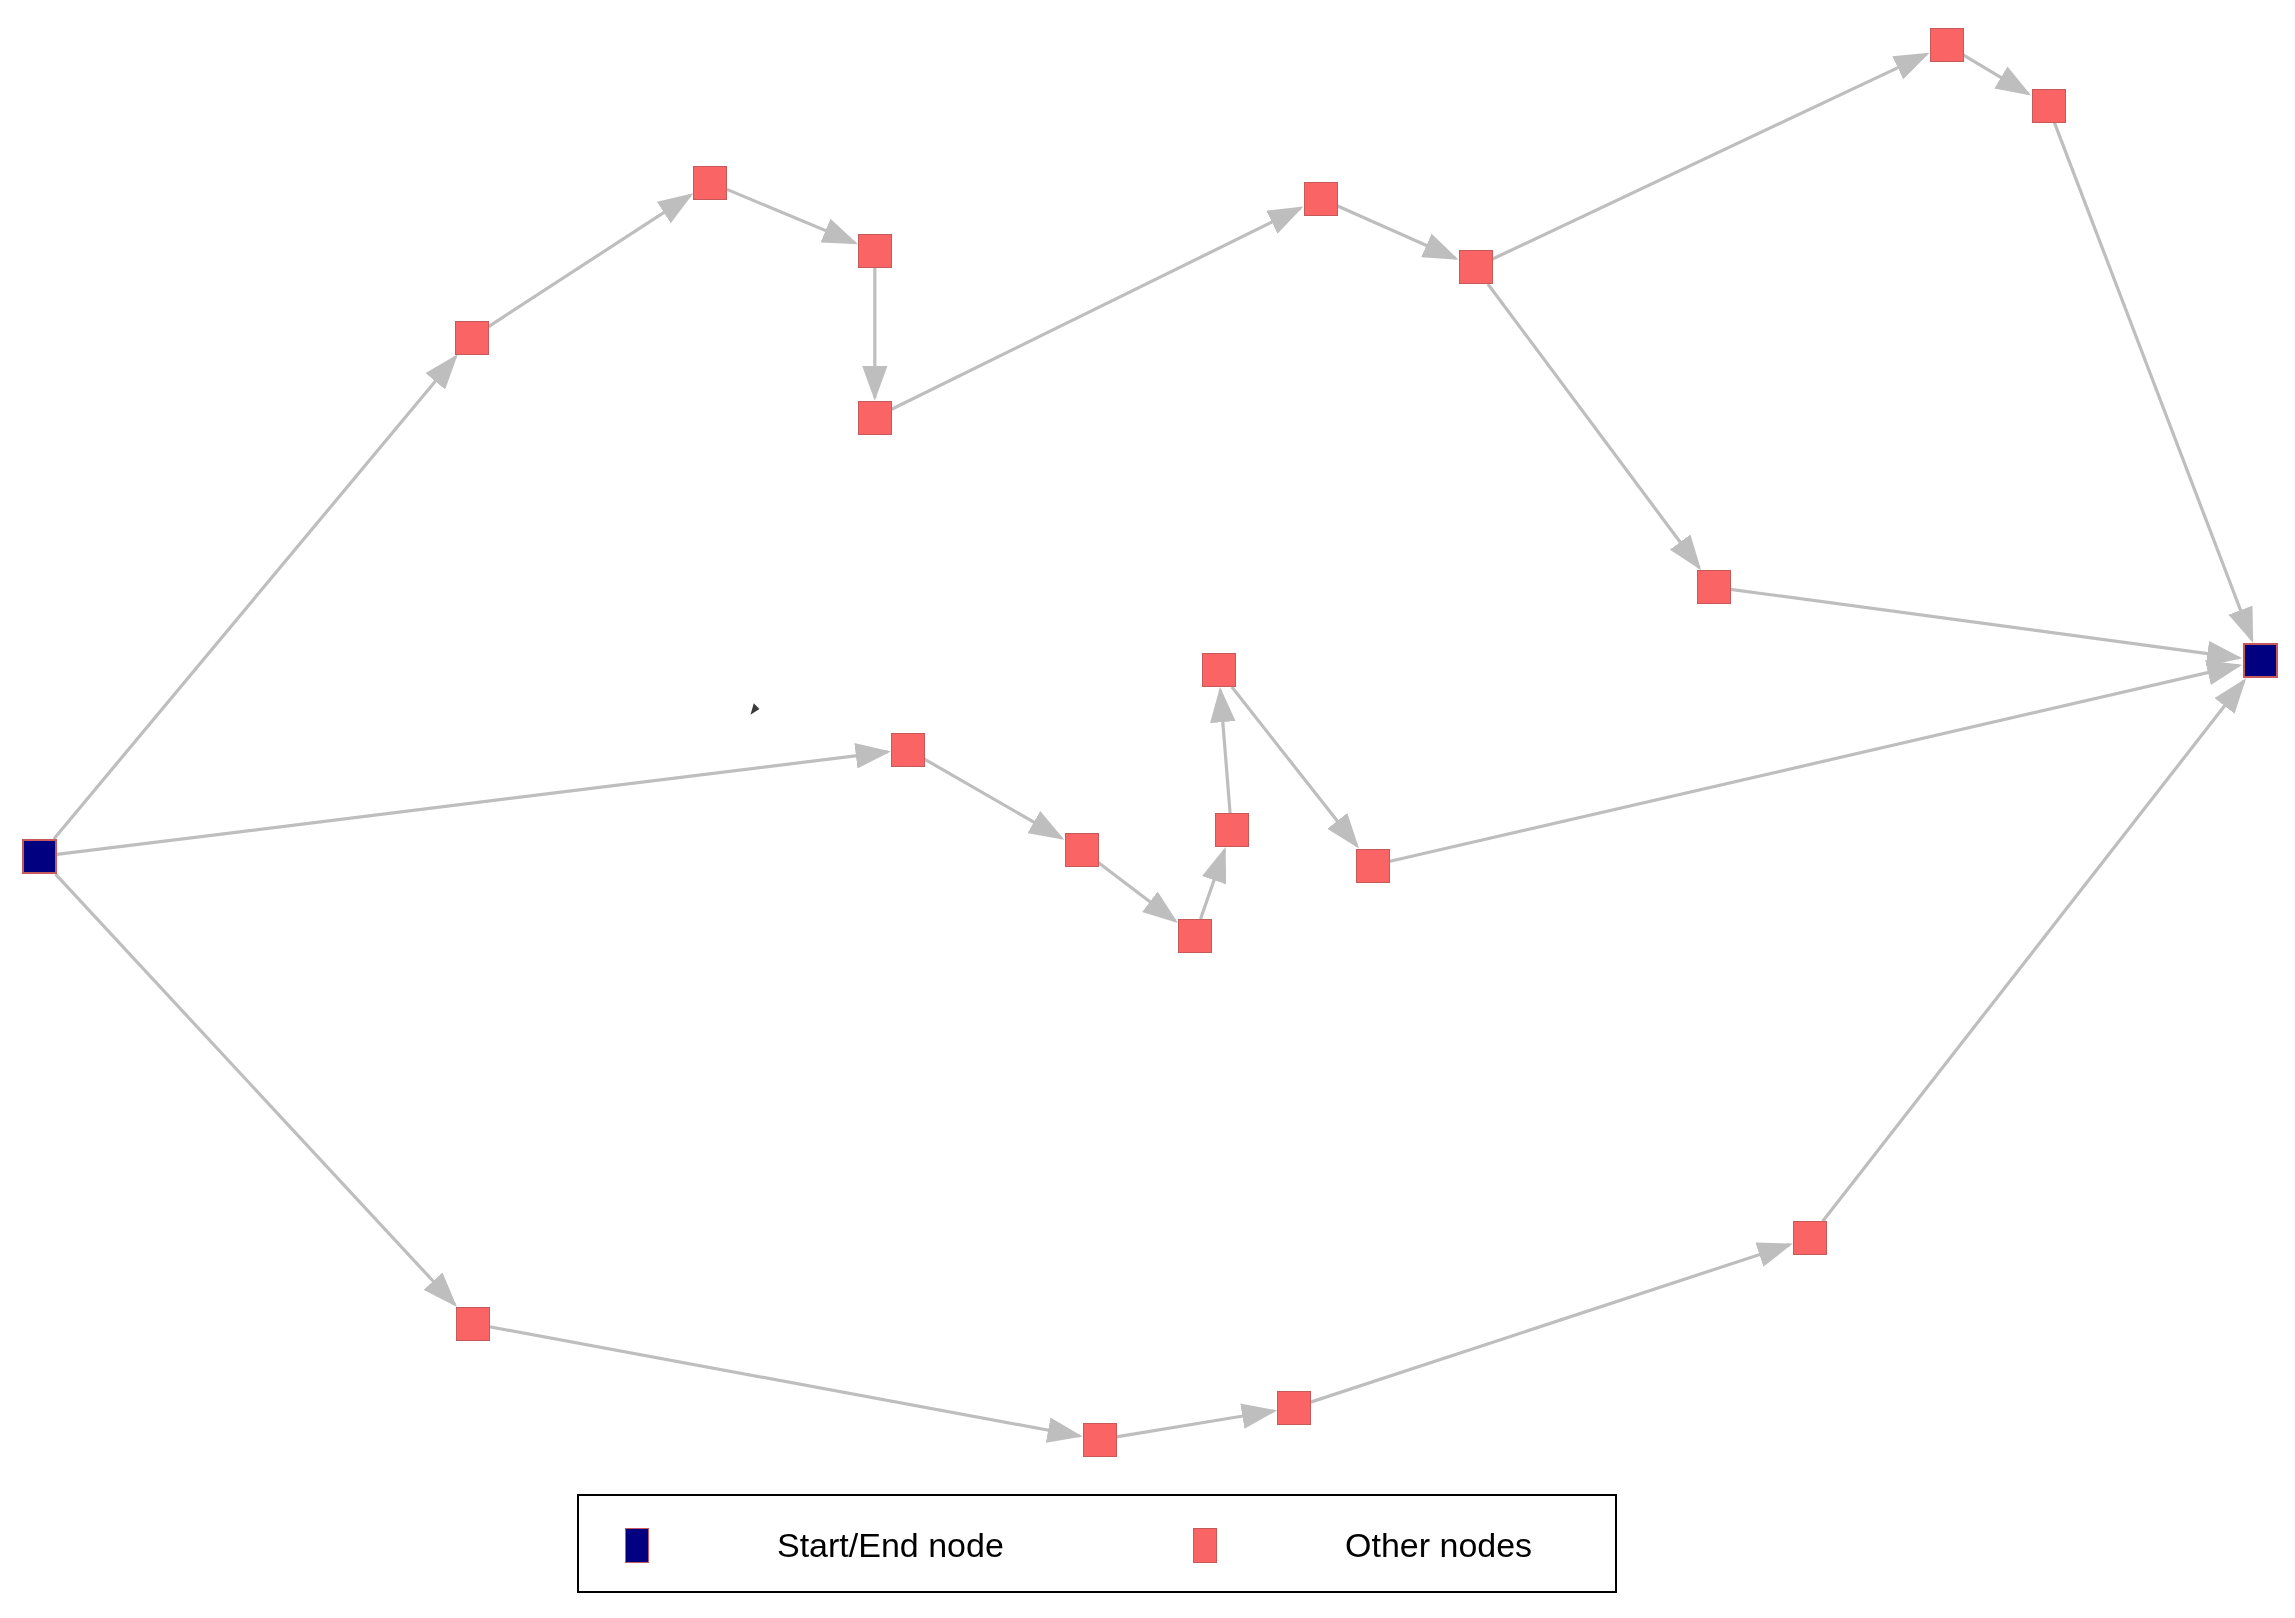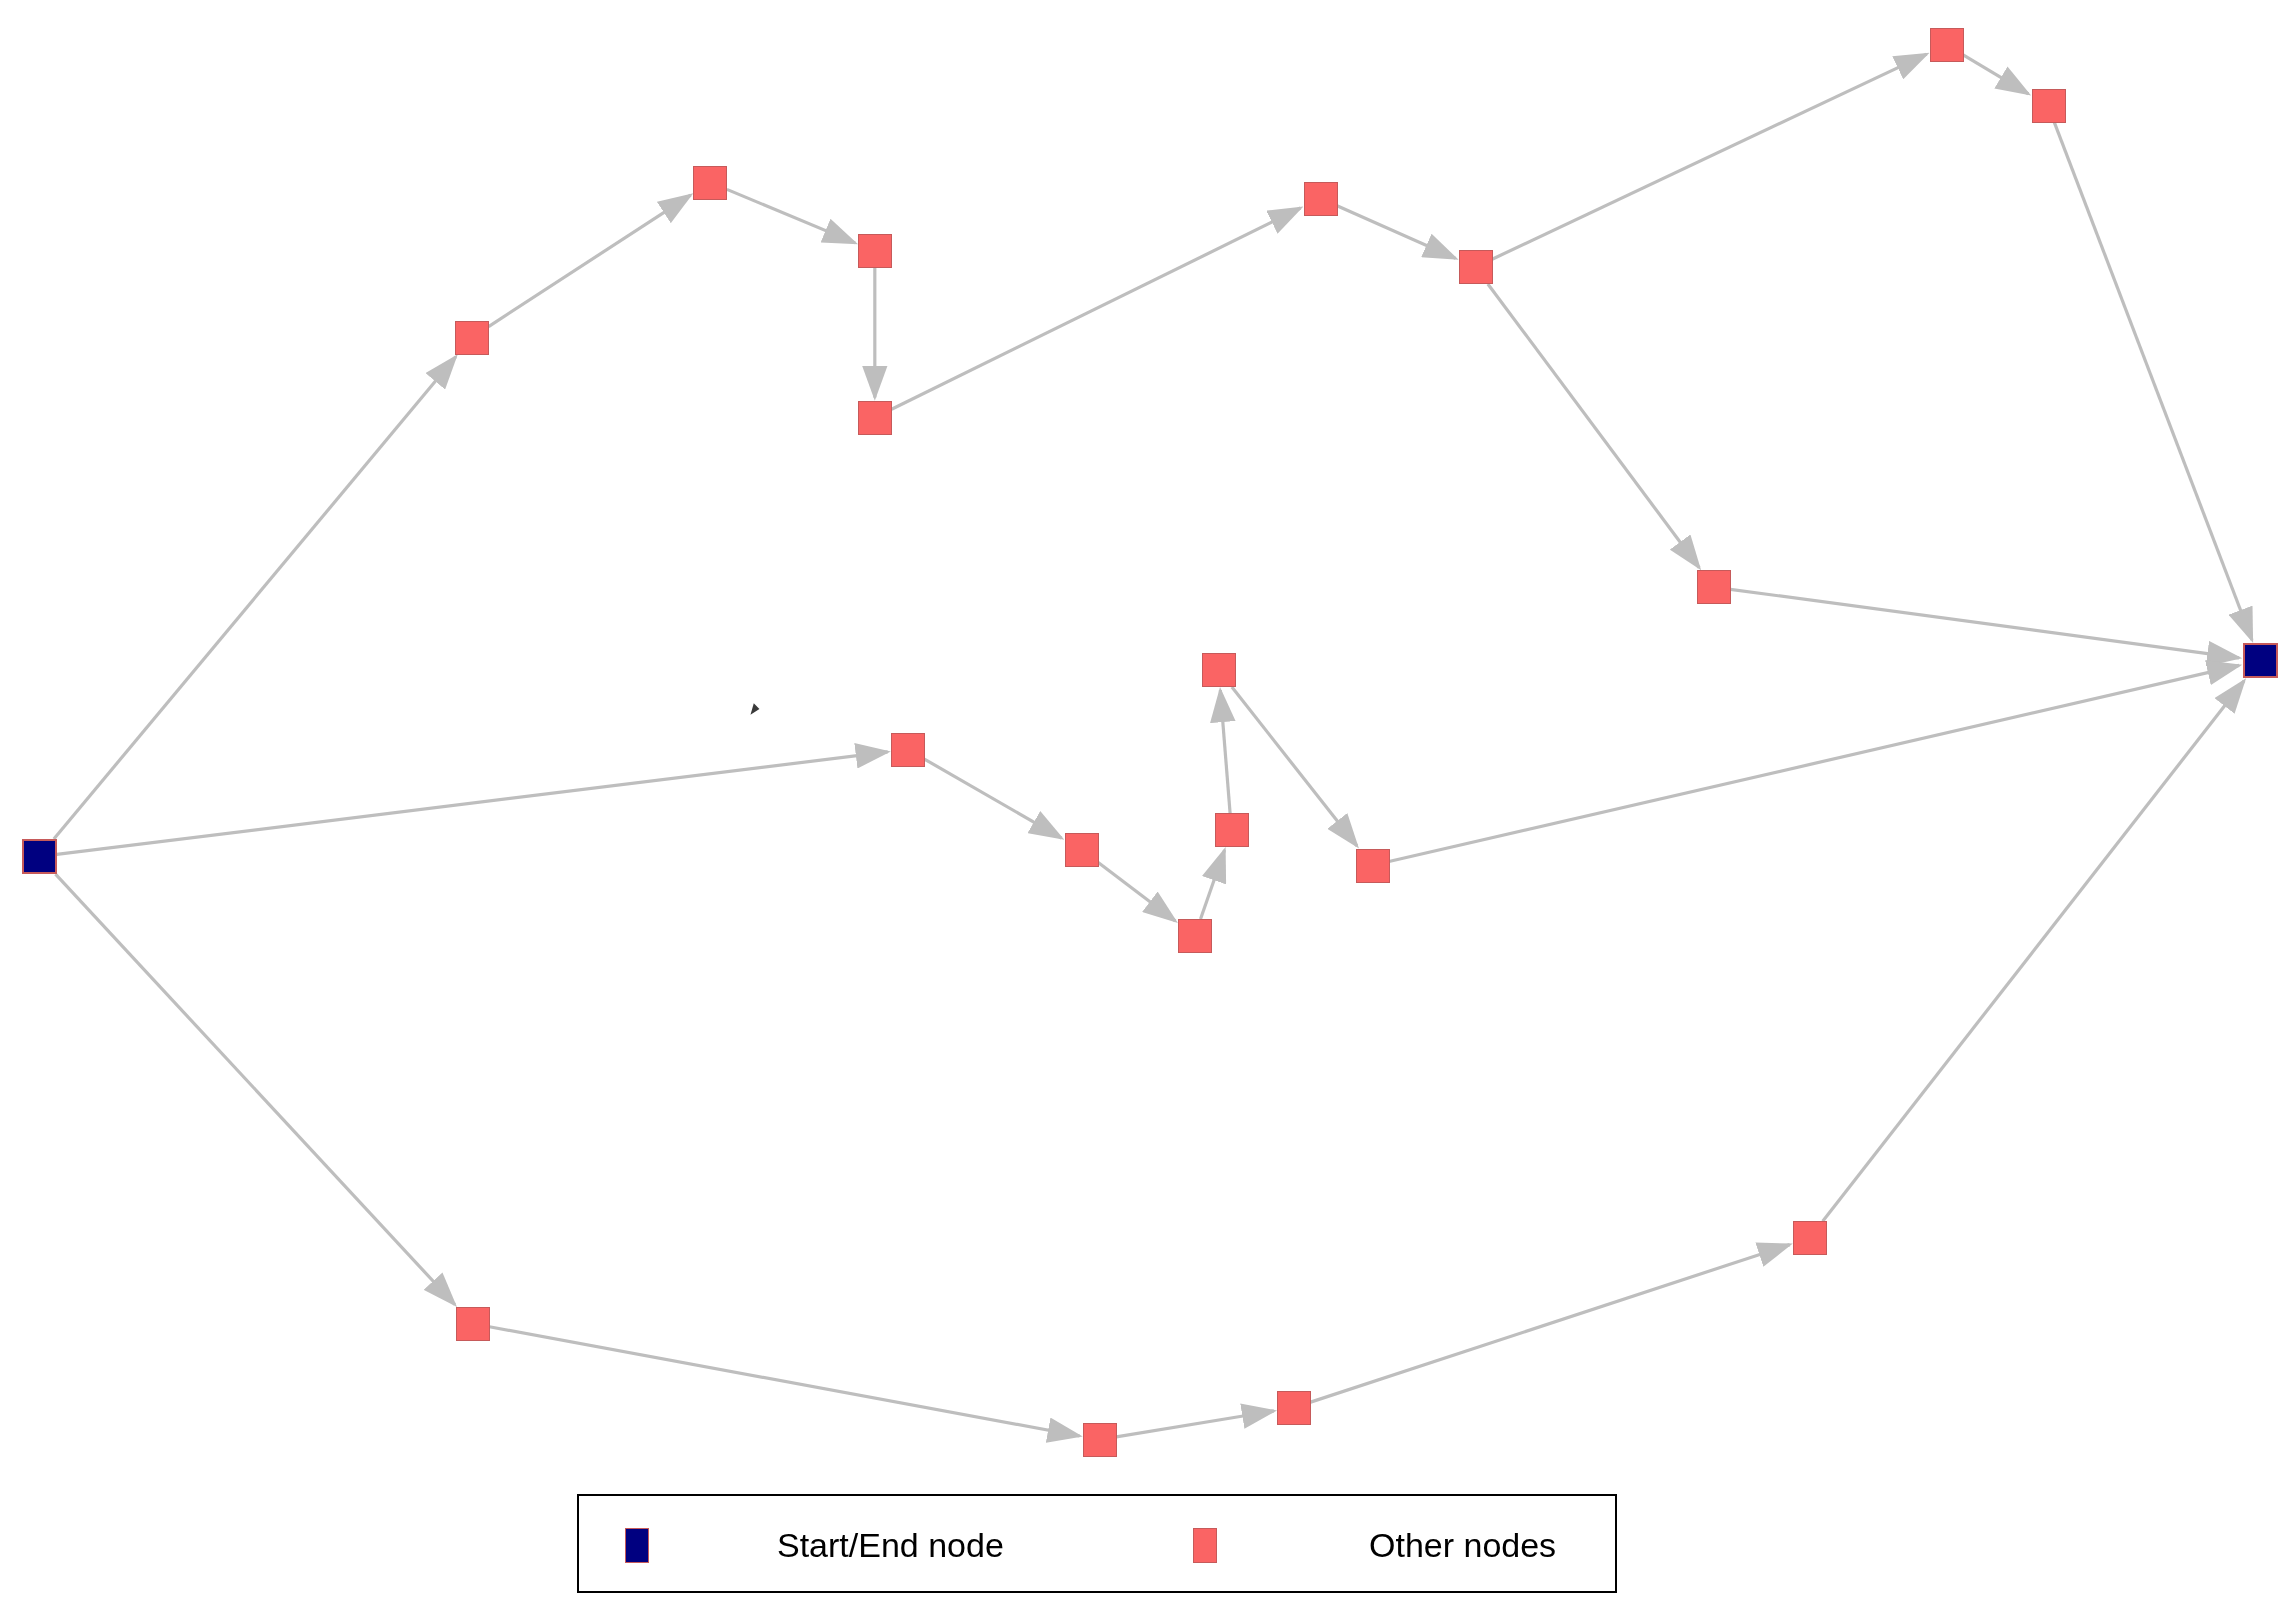--- a/index.html
+++ b/index.html
@@ -138,20 +138,20 @@
       <div class="node node-other" style="left: 1793px; top: 1221px; width: 34px; height: 34px;"></div>
     </div>
 
   <div id="cursor-artifact" style="left: 752px; top: 704px;"></div>
 
   <div id="legend-box" style="left: 577px; top: 1494px; width: 1040px; height: 99px;">
     <div class="legend-entry" id="legend-entry-0" style="left:46px; top:30px;">
       <span class="legend-swatch start" style="width:24px;height:35px;"></span>
       <span class="legend-label" style="margin-left:128px;">Start/End node</span>
     </div>
-    <div class="legend-entry" id="legend-entry-1" style="left:614px; top:30px;gap:24px;">
+    <div class="legend-entry" id="legend-entry-1" style="left:614px; top:30px;">
       <span class="legend-swatch other" style="width:24px;height:35px;"></span>
       <span class="legend-label" style="margin-left:128px;">Other nodes</span>
     </div>
   </div>
 
 </div>
 
 
 </body></html>

